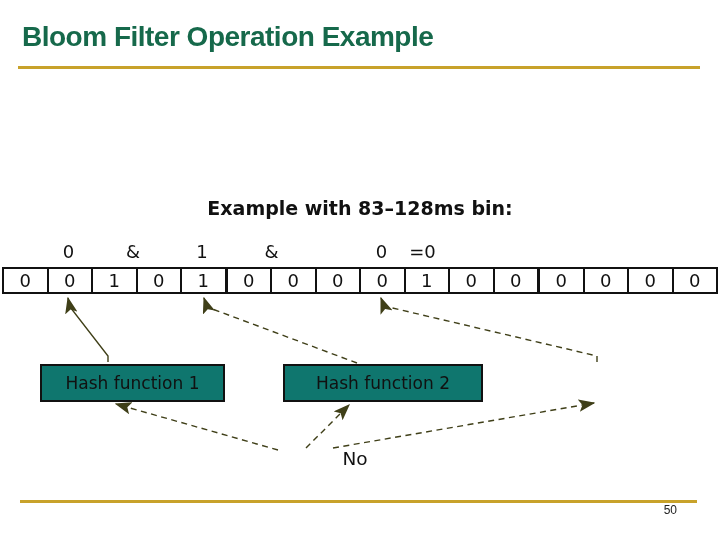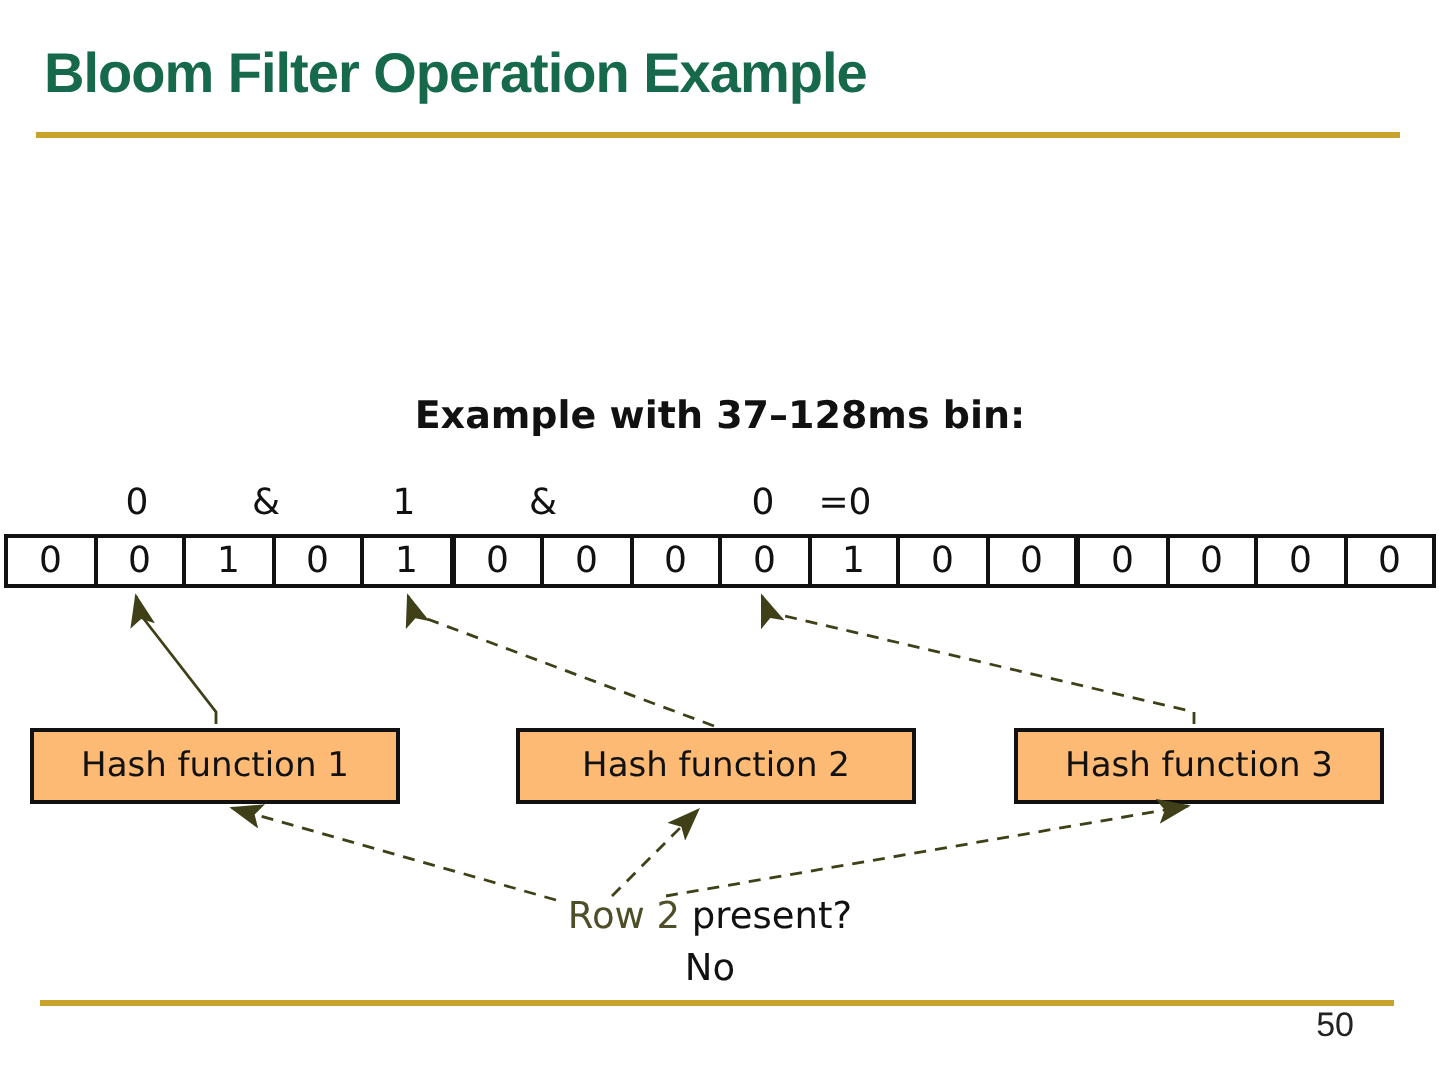--- a/index.html
+++ b/index.html
@@ -35,46 +35,46 @@
   .bitcell{
     flex:1;display:flex;align-items:center;justify-content:center;
     border-left:2px solid #111;font-size:18px;line-height:1;color:#111;
   }
   .bitcell:first-child{border-left:none;}
   .bitcell:nth-child(6){border-left-width:3px;}
   .bitcell:nth-child(13){border-left-width:3px;}
   
   .hashbox{
     top:364px;height:38px;box-sizing:border-box;border:2px solid #111;
-    background:#fdba74;display:flex;align-items:center;justify-content:center;
-    font-size:17px;color:#111;white-space:nowrap;
+    background:#0f766e;display:flex;align-items:center;justify-content:center;
+    font-size:17px;color:#111;white-space:nowrap;margin-left:25px;
   }
   #hashbox-1{left:15px;width:185px;}
   #hashbox-2{left:258px;width:200px;}
   #hashbox-3{left:507px;width:185px;}
   
   #query{
     left:252px;top:446px;width:206px;text-align:center;
     font-size:18.5px;line-height:26px;color:#111;
   }
   #query .hl{color:#4E4E28;}
   
-  #page-num{top:503px;right:43px;font-size:17px;color:#222;
+  #page-num{top:503px;right:43px;font-size:12px;color:#222;
     font-family:"Liberation Sans",sans-serif;}
   #arrows{left:0;top:0;pointer-events:none;}
 </style>
 </head>
 <body>
 
 <div id="slide">
 
   <div id="title" class="abs">Bloom Filter Operation Example</div>
   <div id="title-rule" class="abs gold-rule"></div>
 
-  <div id="caption" class="abs">Example with 37–128ms bin:</div>
+  <div id="caption" class="abs">Example with 83–128ms bin:</div>
 
   <span class="abs expr" style="left:68.5px">0</span>
   <span class="abs expr" style="left:133px">&amp;</span>
   <span class="abs expr" style="left:202px">1</span>
   <span class="abs expr" style="left:271.5px">&amp;</span>
   <span class="abs expr" style="left:381.5px">0</span>
   <span class="abs expr" style="left:422.5px">=0</span>
 
   <div id="bit-array" class="abs">
     <div class="bitcell">0</div>
@@ -90,24 +90,22 @@
     <div class="bitcell">0</div>
     <div class="bitcell">0</div>
     <div class="bitcell">0</div>
     <div class="bitcell">0</div>
     <div class="bitcell">0</div>
     <div class="bitcell">0</div>
   </div>
 
   <div id="hashbox-1" class="abs hashbox">Hash function 1</div>
   <div id="hashbox-2" class="abs hashbox">Hash function 2</div>
-  <div id="hashbox-3" class="abs hashbox">Hash function 3</div>
 
   <div id="query" class="abs">
-    <div><span class="hl">Row 2</span><span> present?</span></div>
     <div>No</div>
   </div>
 
   <svg id="arrows" class="abs" width="720" height="540" viewBox="0 0 720 540">
     <defs>
       <marker id="ah" viewBox="0 0 12 9" refX="11" refY="4.5" markerWidth="12" markerHeight="9" orient="auto">
         <path d="M0,0 L12,4.5 L0,9 L2.6,4.5 Z" fill="#3F3F18"></path>
       </marker>
     </defs>
 

